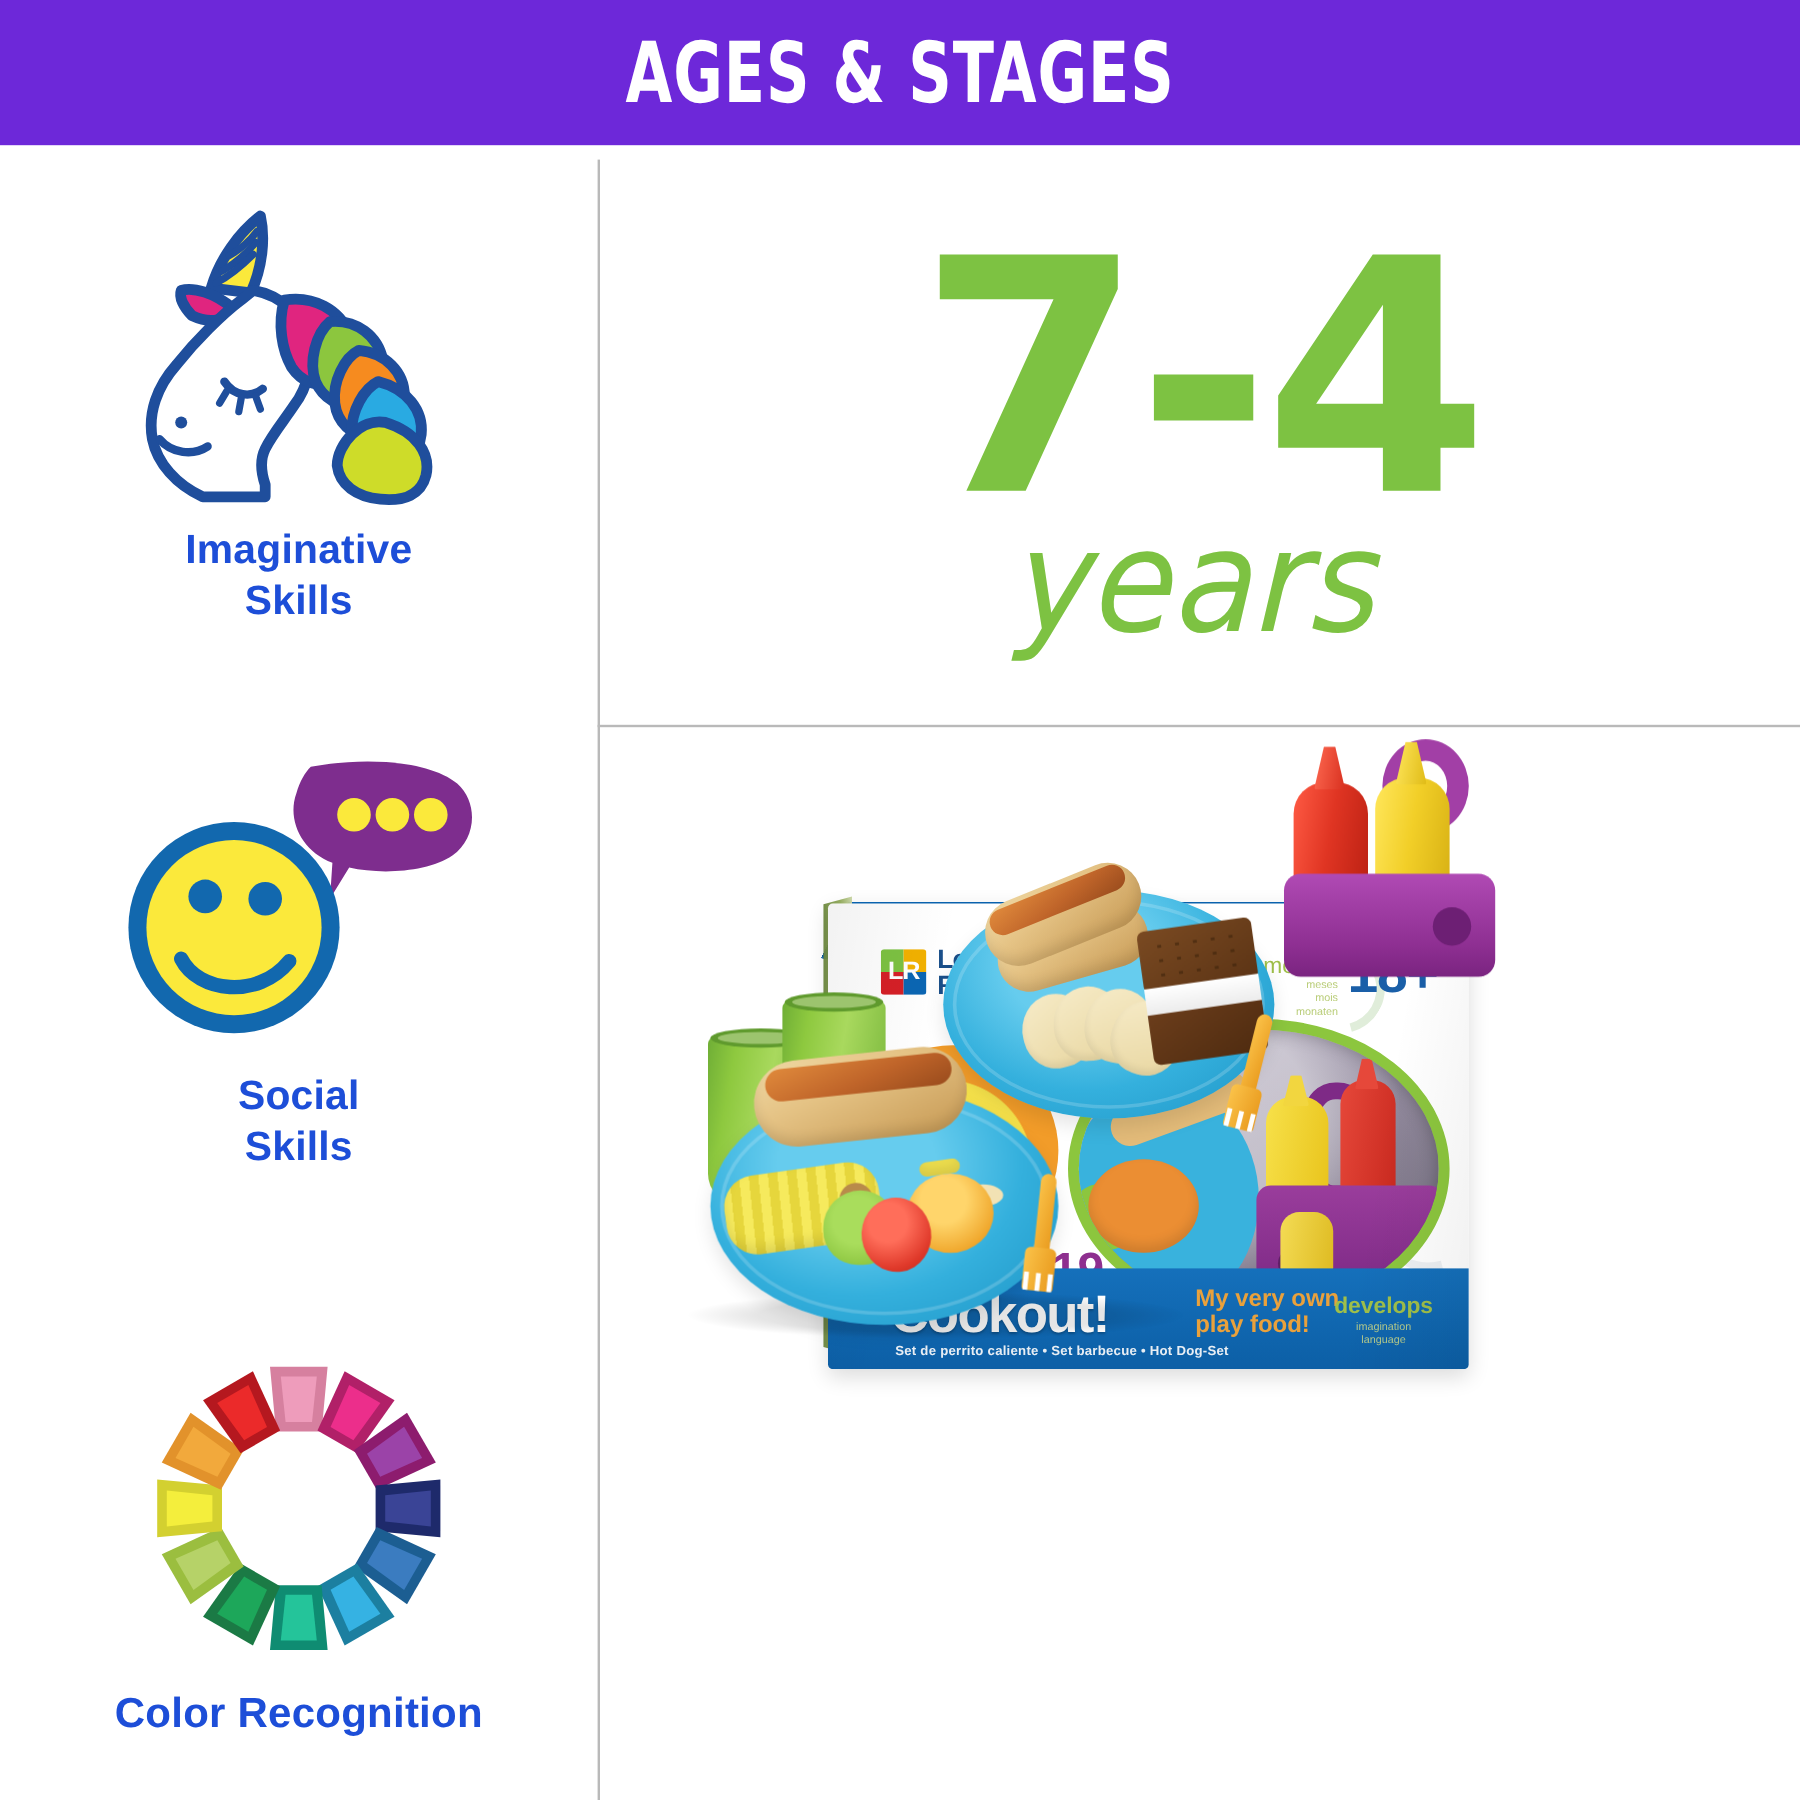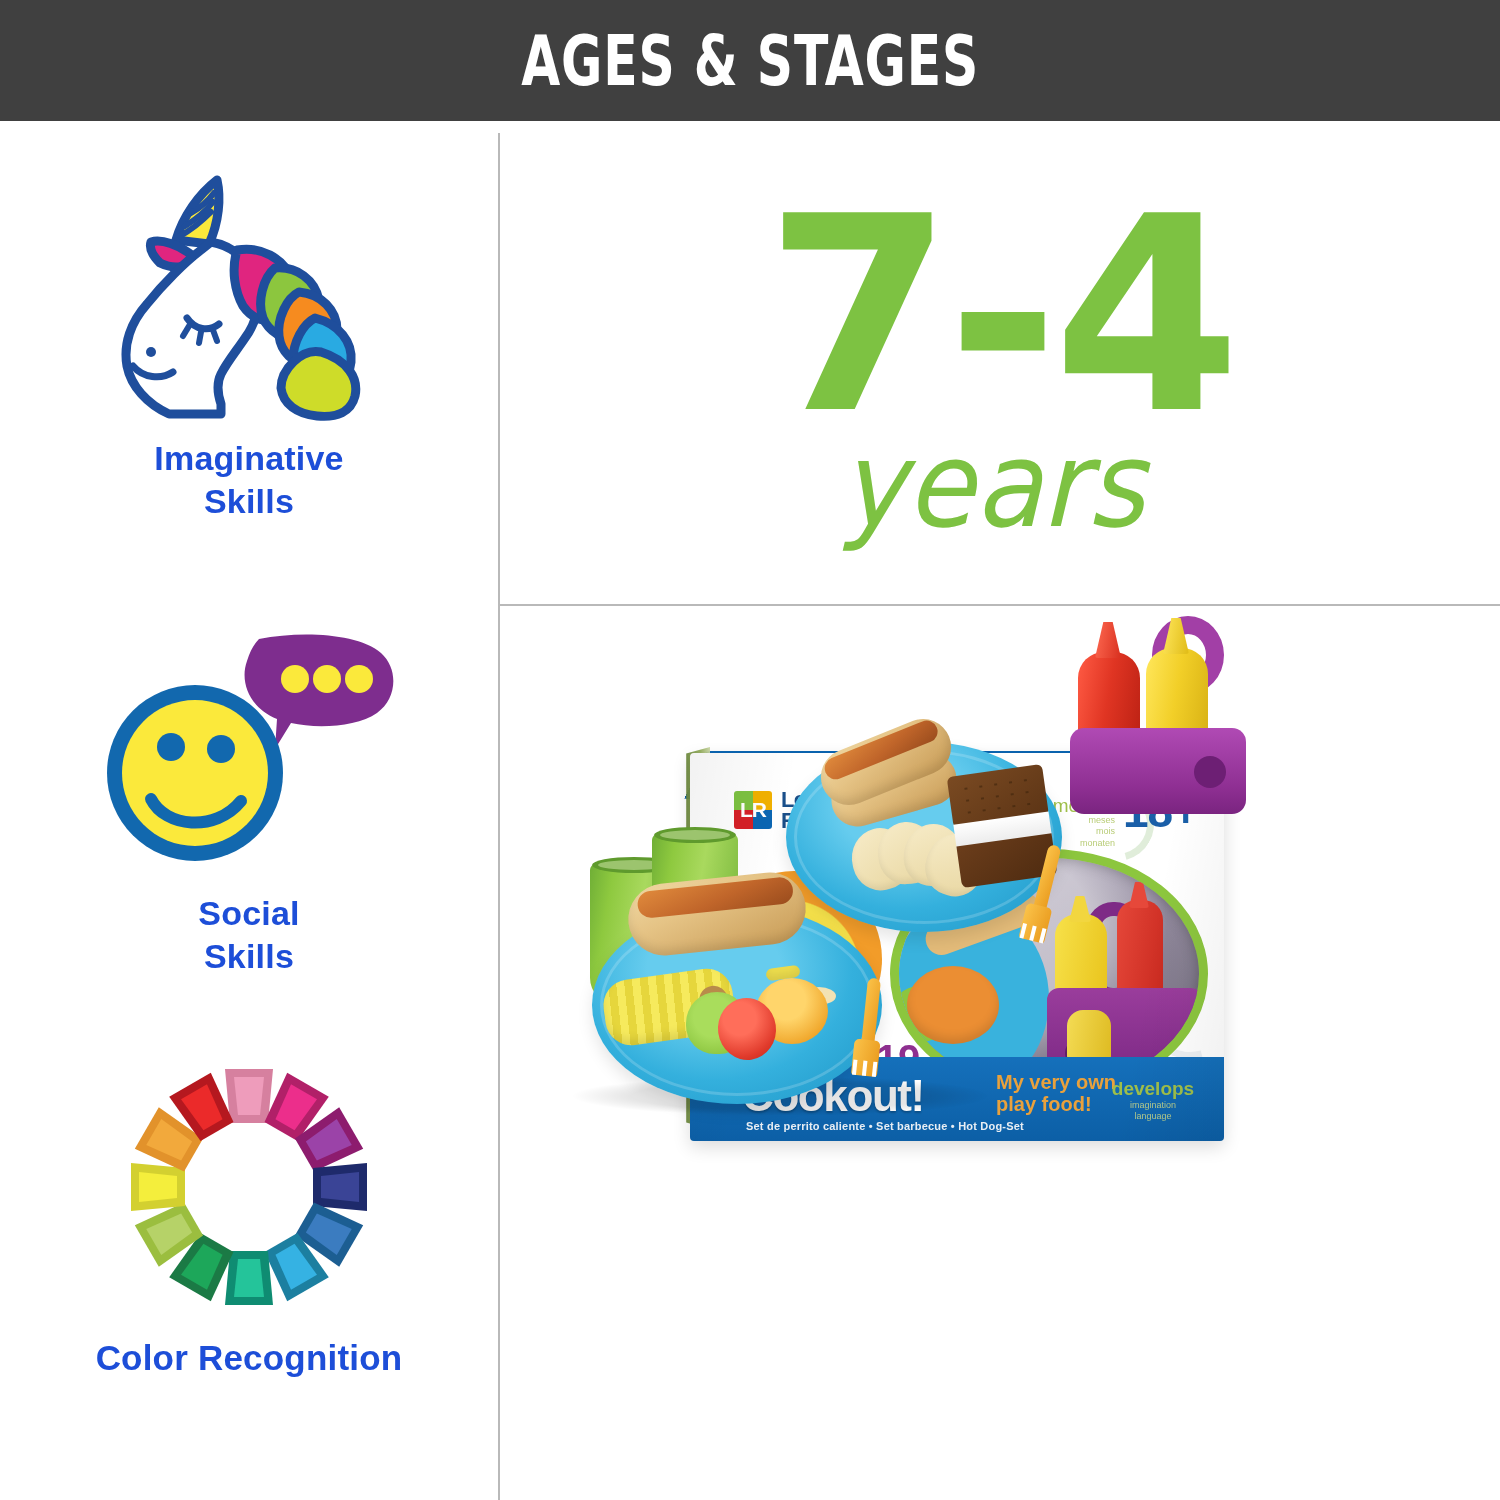--- a/index.html
+++ b/index.html
@@ -9,21 +9,21 @@
     background: #ffffff;
     overflow: hidden;
     position: relative;
   }
 
   
   .header {
     position: absolute;
     left: 0; top: 0;
     width: 1500px; height: 121px;
-    background: #404040;
+    background: #6d28d9;
     display: flex;
     align-items: center;
     justify-content: center;
   }
   .header-title {
     color: #ffffff;
     font-family: "DejaVu Sans Condensed", "Liberation Sans Narrow", "Liberation Sans", sans-serif;
     font-size: 70px;
     font-weight: bold;
     letter-spacing: 1px;
@@ -55,21 +55,21 @@
   }
   .skill-block {
     position: absolute;
     width: 498px;
     display: flex;
     flex-direction: column;
     align-items: center;
   }
   .skill-block.b1 { top: 45px; }
   .skill-block.b2 { top: 500px; }
-  .skill-block.b3 { top: 929px; }
+  .skill-block.b3 { top: 999px; }
 
   .skill-icon { width: 300px; height: 255px; position: relative; }
   .skill-icon.wheel { height: 270px; }
   .skill-label {
     margin-top: 16px;
     font-size: 34px;
     font-weight: bold;
     color: #1d4ed8;
     text-align: center;
     line-height: 1.25;

